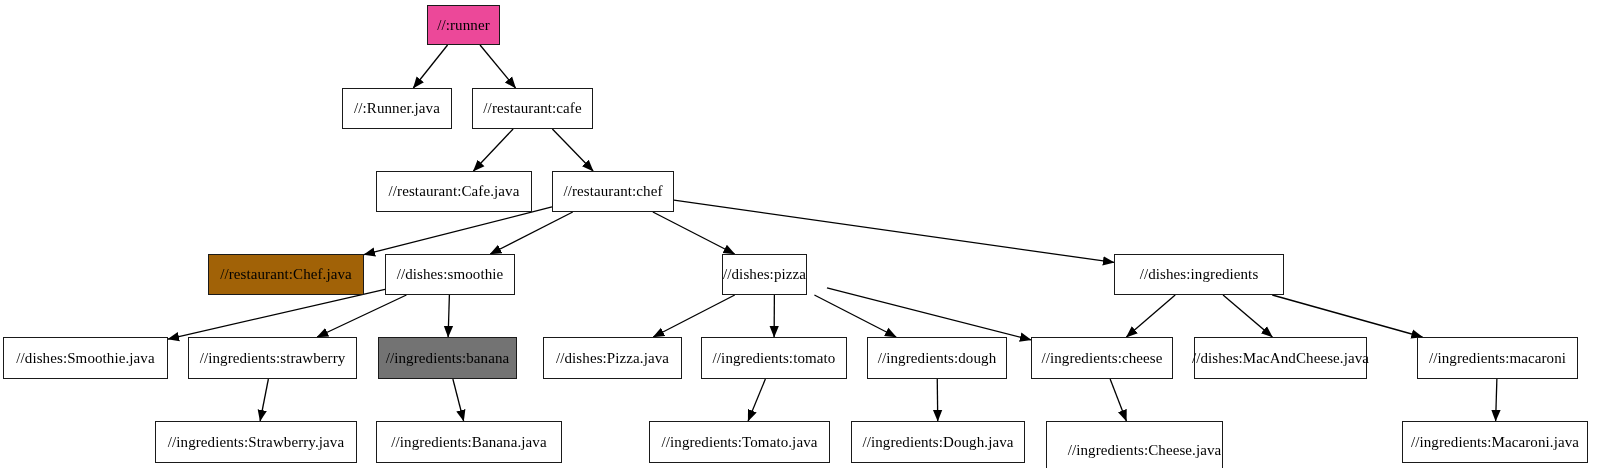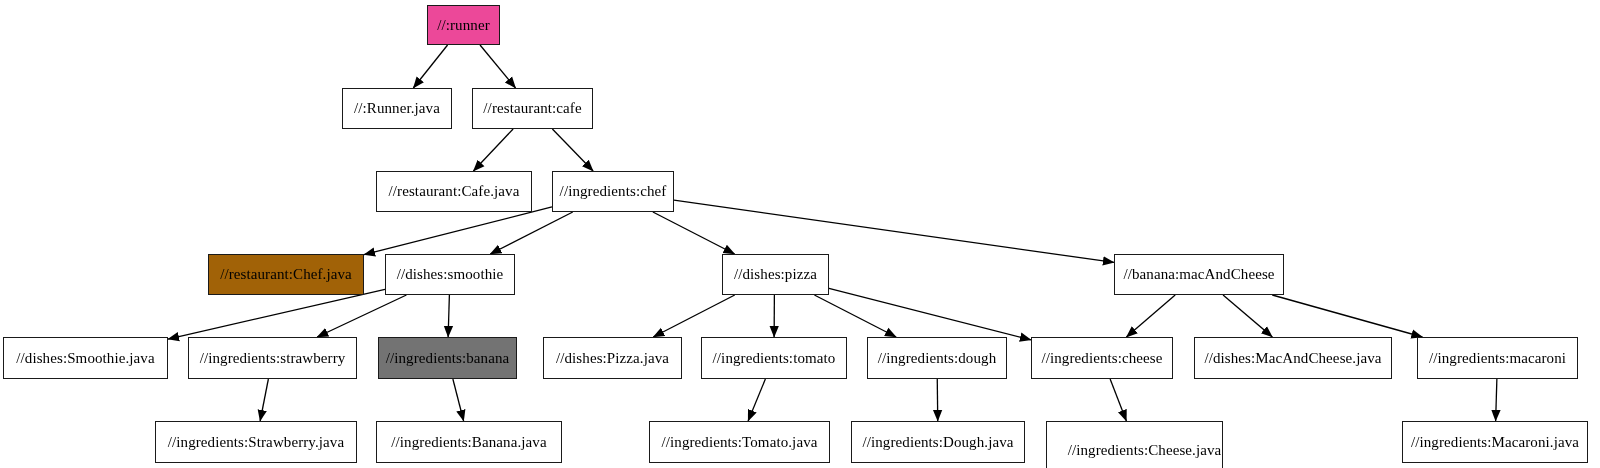--- a/index.html
+++ b/index.html
@@ -78,33 +78,33 @@
     <div class="node" style="left: 342px; top: 88px; width: 110px; height: 41px; background: rgb(255, 255, 255); border-color: rgb(26, 26, 26);">
       <span style="color: rgb(0, 0, 0);">//:Runner.java</span>
     </div>
     <div class="node" style="left: 472px; top: 88px; width: 121px; height: 41px; background: rgb(255, 255, 255); border-color: rgb(26, 26, 26);">
       <span style="color: rgb(0, 0, 0);">//restaurant:cafe</span>
     </div>
     <div class="node" style="left: 376px; top: 171px; width: 156px; height: 41px; background: rgb(255, 255, 255); border-color: rgb(26, 26, 26);">
       <span style="color: rgb(0, 0, 0);">//restaurant:Cafe.java</span>
     </div>
     <div class="node" style="left: 552px; top: 171px; width: 122px; height: 41px; background: rgb(255, 255, 255); border-color: rgb(26, 26, 26);">
-      <span style="color: rgb(0, 0, 0);">//ingredients:chef</span>
+      <span style="color: rgb(0, 0, 0);">//restaurant:chef</span>
     </div>
     <div class="node" style="left: 208px; top: 254px; width: 156px; height: 41px; background: #a16207; border-color: rgb(26, 26, 26);">
       <span style="color: rgb(0, 0, 0);">//restaurant:Chef.java</span>
     </div>
     <div class="node" style="left: 385px; top: 254px; width: 130px; height: 41px; background: rgb(255, 255, 255); border-color: rgb(26, 26, 26);">
       <span style="color: rgb(0, 0, 0);">//dishes:smoothie</span>
     </div>
-    <div class="node" style="left: 722px; top: 254px; width: 107px; height: 41px; background: rgb(255, 255, 255); border-color: rgb(26, 26, 26);">
+    <div class="node" style="left: 722px; top: 254px; width: 85px; height: 41px; background: rgb(255, 255, 255); border-color: rgb(26, 26, 26);">
       <span style="color: rgb(0, 0, 0);">//dishes:pizza</span>
     </div>
     <div class="node" style="left: 1114px; top: 254px; width: 170px; height: 41px; background: rgb(255, 255, 255); border-color: rgb(26, 26, 26);">
-      <span style="color: rgb(0, 0, 0);">//banana:macAndCheese</span>
+      <span style="color: rgb(0, 0, 0);">//dishes:ingredients</span>
     </div>
     <div class="node" style="left: 3px; top: 337px; width: 165px; height: 42px; background: rgb(255, 255, 255); border-color: rgb(26, 26, 26);">
       <span style="color: rgb(0, 0, 0);">//dishes:Smoothie.java</span>
     </div>
     <div class="node" style="left: 188px; top: 337px; width: 169px; height: 42px; background: rgb(255, 255, 255); border-color: rgb(26, 26, 26);">
       <span style="color: rgb(0, 0, 0);">//ingredients:strawberry</span>
     </div>
     <div class="node" style="left: 378px; top: 337px; width: 139px; height: 42px; background: #737373; border-color: rgb(26, 26, 26);">
       <span style="color: rgb(0, 0, 0);">//ingredients:banana</span>
     </div>
@@ -113,21 +113,21 @@
     </div>
     <div class="node" style="left: 701px; top: 337px; width: 146px; height: 42px; background: rgb(255, 255, 255); border-color: rgb(26, 26, 26);">
       <span style="color: rgb(0, 0, 0);">//ingredients:tomato</span>
     </div>
     <div class="node" style="left: 867px; top: 337px; width: 140px; height: 42px; background: rgb(255, 255, 255); border-color: rgb(26, 26, 26);">
       <span style="color: rgb(0, 0, 0);">//ingredients:dough</span>
     </div>
     <div class="node" style="left: 1031px; top: 337px; width: 142px; height: 42px; background: rgb(255, 255, 255); border-color: rgb(26, 26, 26);">
       <span style="color: rgb(0, 0, 0);">//ingredients:cheese</span>
     </div>
-    <div class="node" style="left: 1194px; top: 337px; width: 198px; height: 42px; background: rgb(255, 255, 255); border-color: rgb(26, 26, 26);">
+    <div class="node" style="left: 1194px; top: 337px; width: 173px; height: 42px; background: rgb(255, 255, 255); border-color: rgb(26, 26, 26);">
       <span style="color: rgb(0, 0, 0);">//dishes:MacAndCheese.java</span>
     </div>
     <div class="node" style="left: 1417px; top: 337px; width: 161px; height: 42px; background: rgb(255, 255, 255); border-color: rgb(26, 26, 26);">
       <span style="color: rgb(0, 0, 0);">//ingredients:macaroni</span>
     </div>
     <div class="node" style="left: 155px; top: 421px; width: 202px; height: 42px; background: rgb(255, 255, 255); border-color: rgb(26, 26, 26);">
       <span style="color: rgb(0, 0, 0);">//ingredients:Strawberry.java</span>
     </div>
     <div class="node" style="left: 376px; top: 421px; width: 186px; height: 42px; background: rgb(255, 255, 255); border-color: rgb(26, 26, 26);">
       <span style="color: rgb(0, 0, 0);">//ingredients:Banana.java</span>

